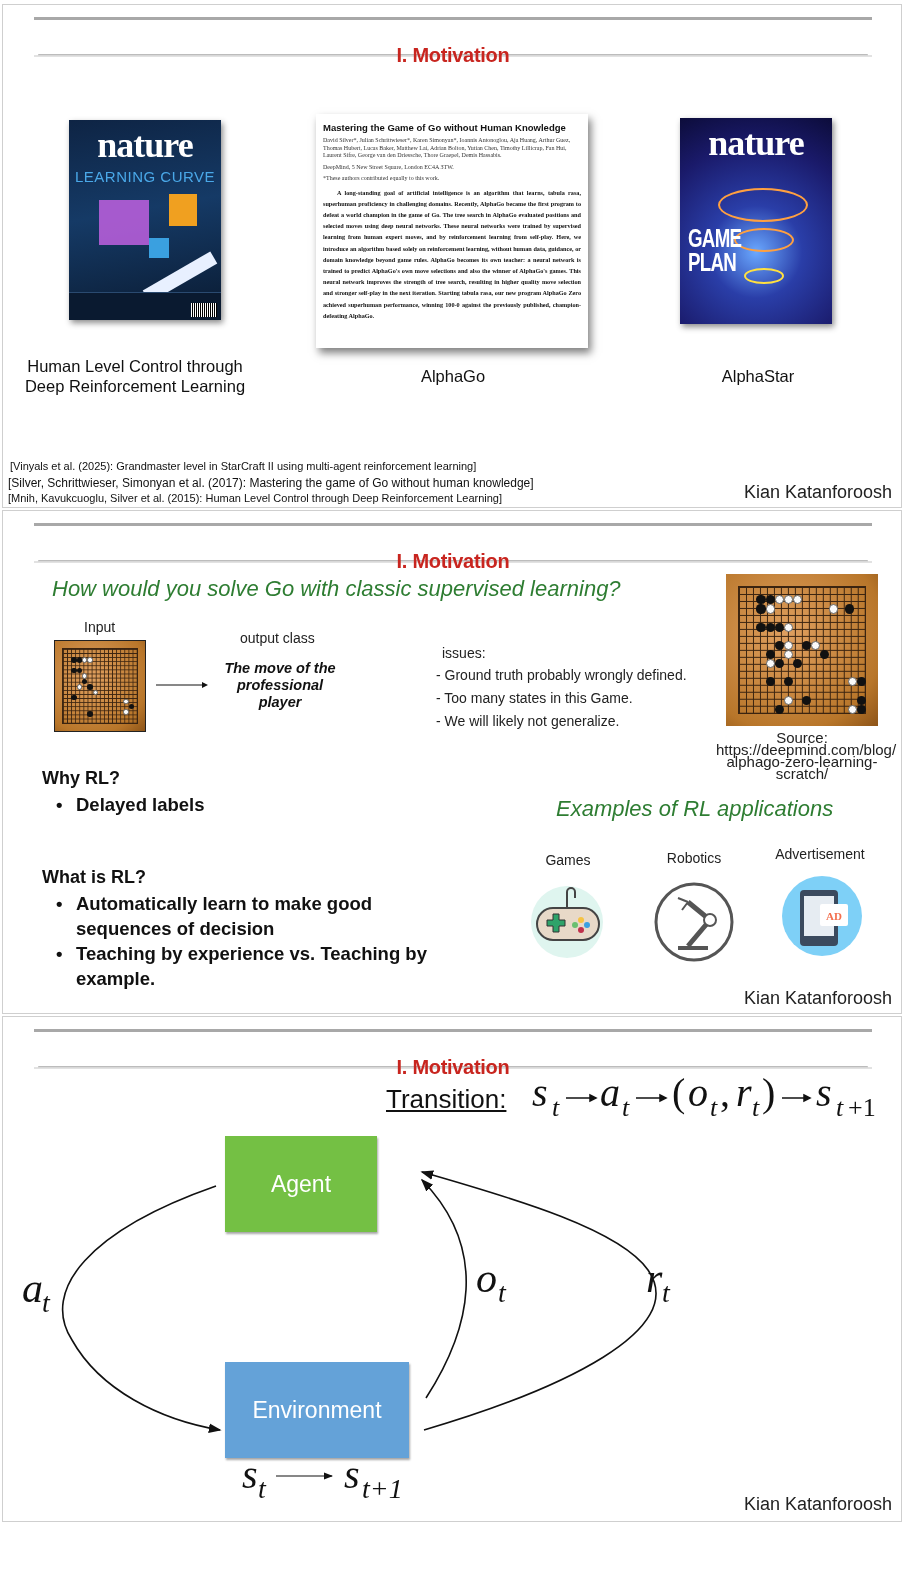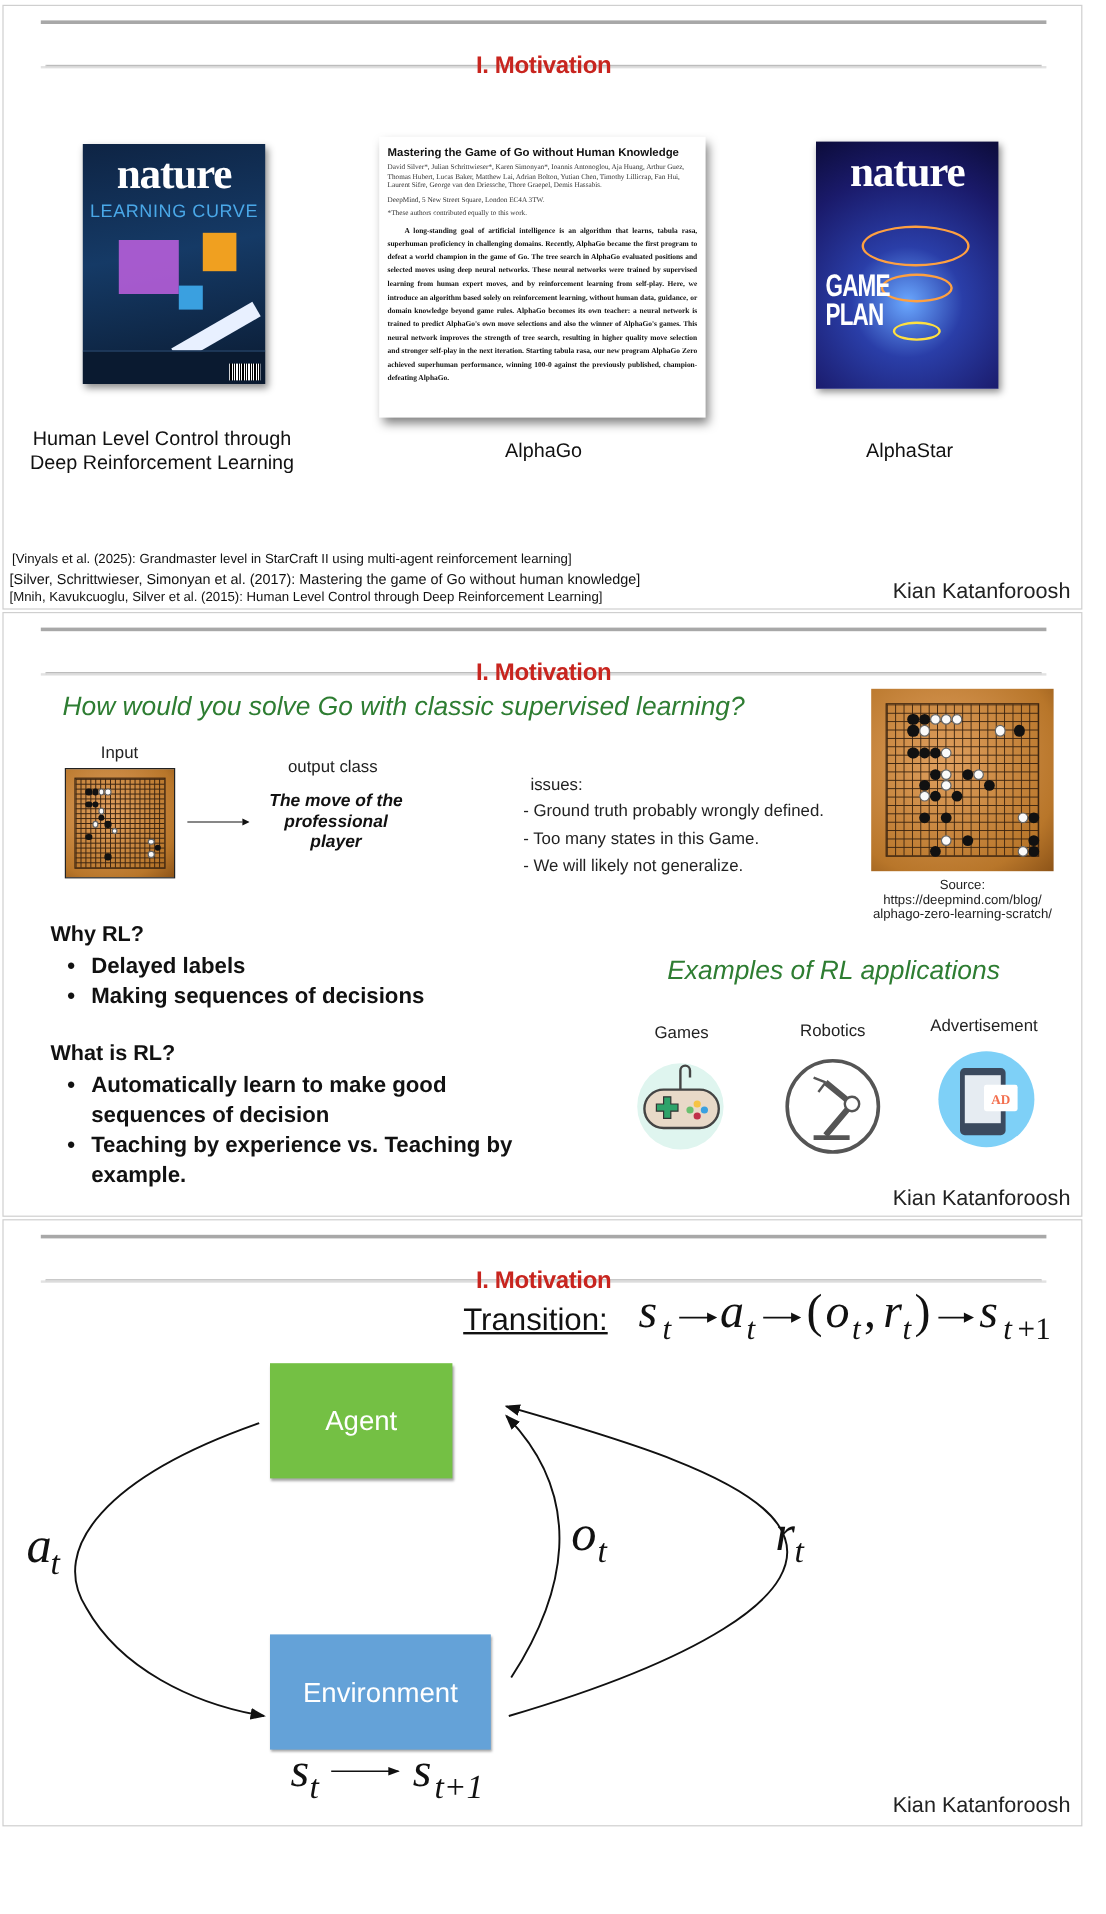--- a/index.html
+++ b/index.html
@@ -184,29 +184,28 @@
     <div class="stone st-b" style="left:38%;top:68%"></div>
     <div class="stone st-w" style="left:80%;top:68%"></div>
     <div class="stone st-b" style="left:86%;top:68%"></div>
   <div class="stone st-w" style="left:38%;top:80%"></div>
     <div class="stone st-b" style="left:50%;top:80%"></div>
     <div class="stone st-b" style="left:86%;top:80%"></div>
   <div class="stone st-b" style="left:32%;top:86%"></div>
     <div class="stone st-w" style="left:80%;top:86%"></div>
     <div class="stone st-b" style="left:86%;top:86%"></div>
 </div>
-<div class="abs" style="left:716px; top:732px; width:172px; text-align:center; font-size:11px; line-height:12px; color:#222;">
+<div class="abs" style="left:716px; top:732px; width:172px; text-align:center; font-size:15px; line-height:12px; color:#222;">
   <div>Source: https://deepmind.com/blog/</div>
   <div>alphago-zero-learning-scratch/</div>
 </div>
 
 <div class="bold-h" style="left:42px; top:768px;">Why RL?</div>
 <ul class="bullets" style="left:54px; top:792px;">
   <li>Delayed labels</li>
-  <li>Making sequences of decisions</li>
 </ul>
 <div class="bold-h" style="left:42px; top:867px;">What is RL?</div>
 <ul class="bullets" style="left:54px; top:891px; width:440px;">
   <li style="width:380px;">Automatically learn to make good sequences of decision</li>
   <li style="width:430px;">Teaching by experience vs. Teaching by example.</li>
 </ul>
 
 <div class="green-q" style="left:556px; top:796px;">Examples of RL applications</div>
 <div class="app-label" style="left:508px; top:852px;">Games</div>
 <div class="app-label" style="left:634px; top:850px;">Robotics</div>

